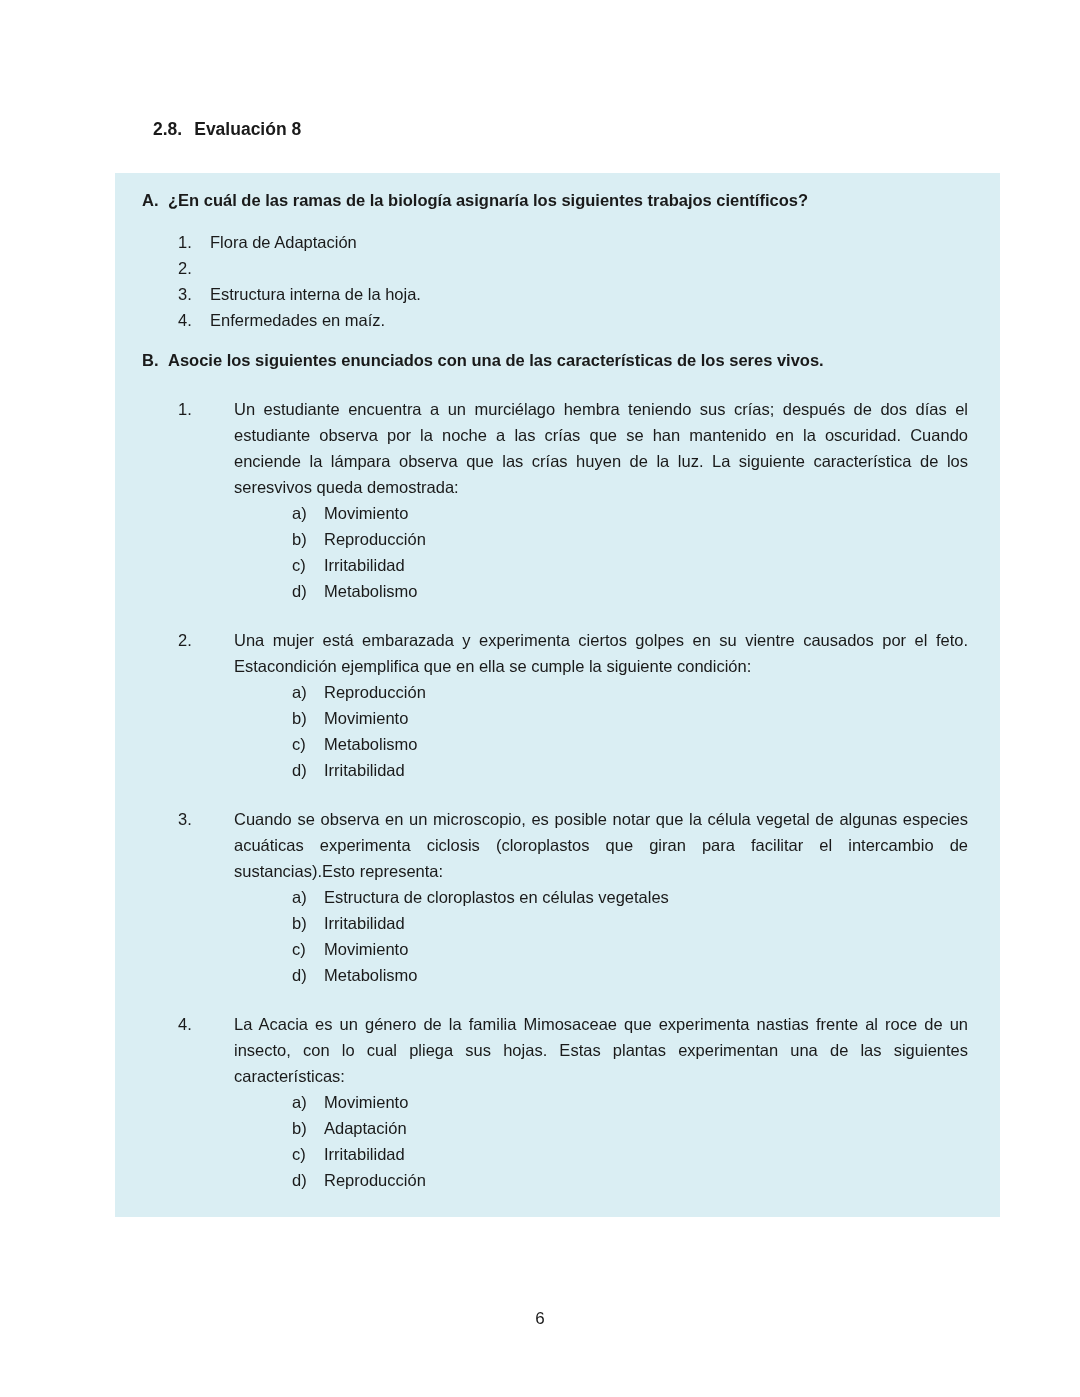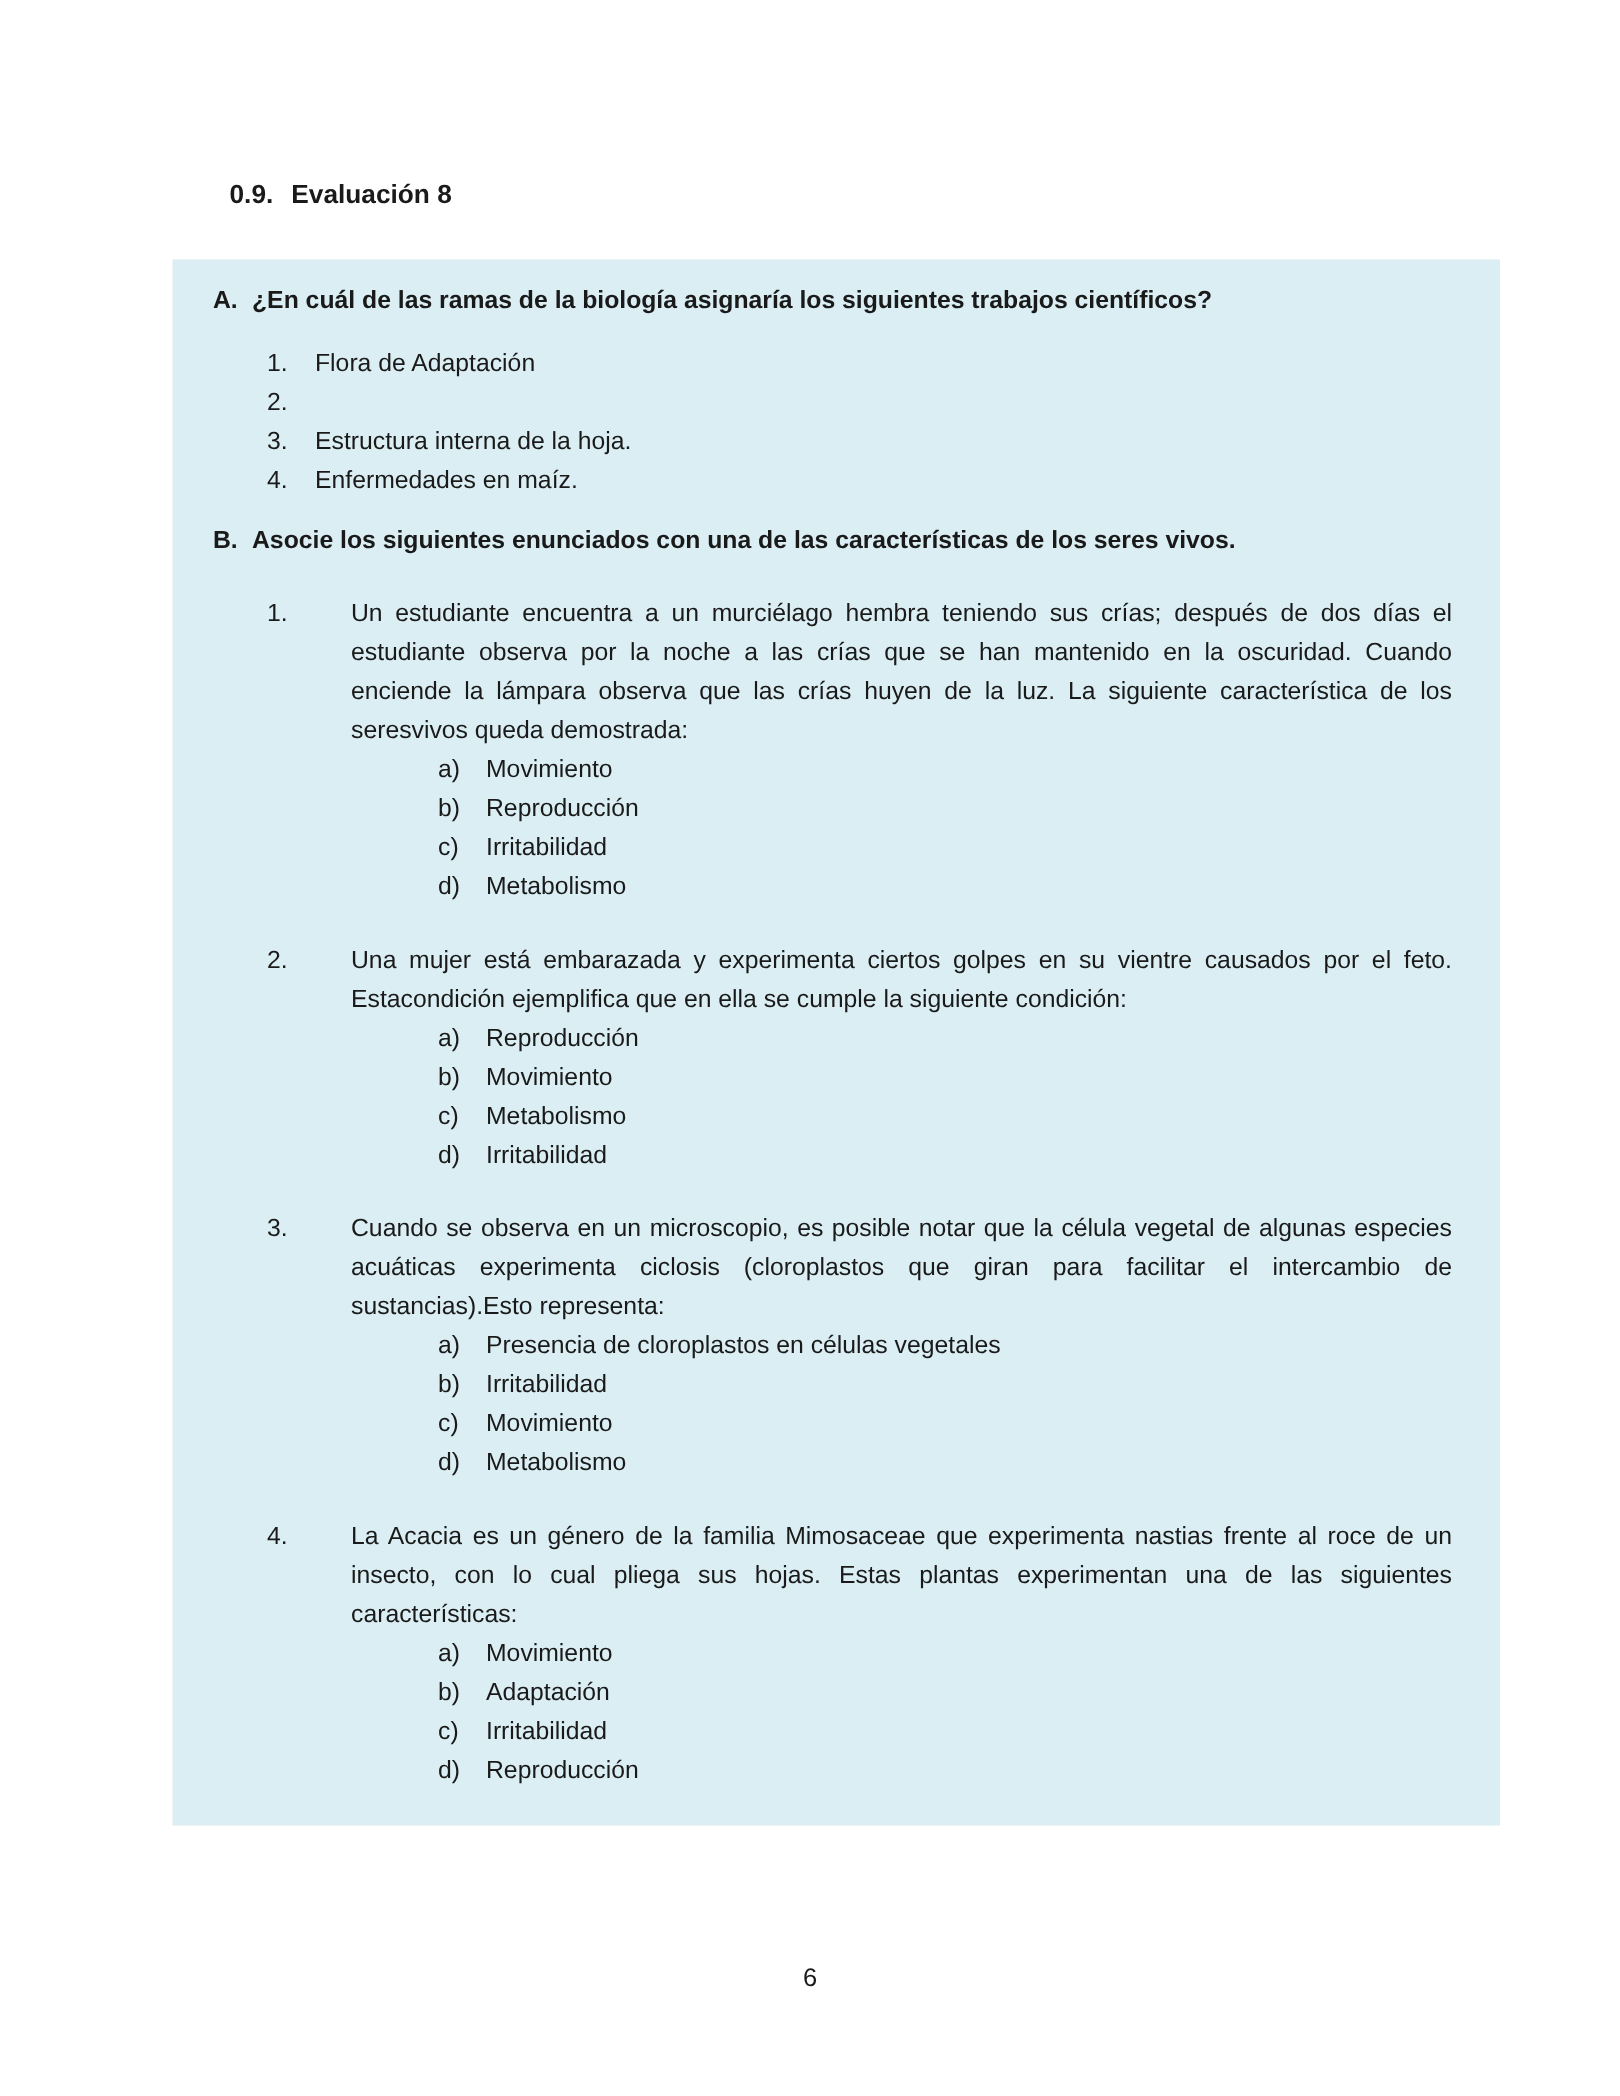--- a/index.html
+++ b/index.html
@@ -92,21 +92,21 @@
     width: 100%;
     text-align: center;
     font-size: 17px;
     line-height: 26px;
   }
 </style>
 </head>
 <body>
 
 <div class="doc-title">
-  <span class="title-num">0.9.</span><span>Evaluación 8</span>
+  <span class="title-num">2.8.</span><span>Evaluación 8</span>
 </div>
 
 <div class="eval-box">
 
   <div class="sec-heading">
     <span class="sec-label">A.</span>
     <span class="sec-heading-text">¿En cuál de las ramas de la biología asignaría los siguientes trabajos científicos?</span>
   </div>
 
   <div class="a-list">
@@ -182,21 +182,21 @@
     </div>
   </div>
 
   <div class="question">
     <span class="num-cell">3.</span>
     <div class="q-body">
       <div class="q-text">Cuando se observa en un microscopio, es posible notar que la célula vegetal de algunas especies acuáticas experimenta ciclosis (cloroplastos que giran para facilitar el intercambio de sustancias).Esto representa:</div>
       <div class="options">
         <div class="option">
           <span class="opt-letter">a)</span>
-          <span>Presencia de cloroplastos en células vegetales</span>
+          <span>Estructura de cloroplastos en células vegetales</span>
         </div>
         <div class="option">
           <span class="opt-letter">b)</span>
           <span>Irritabilidad</span>
         </div>
         <div class="option">
           <span class="opt-letter">c)</span>
           <span>Movimiento</span>
         </div>
         <div class="option">

